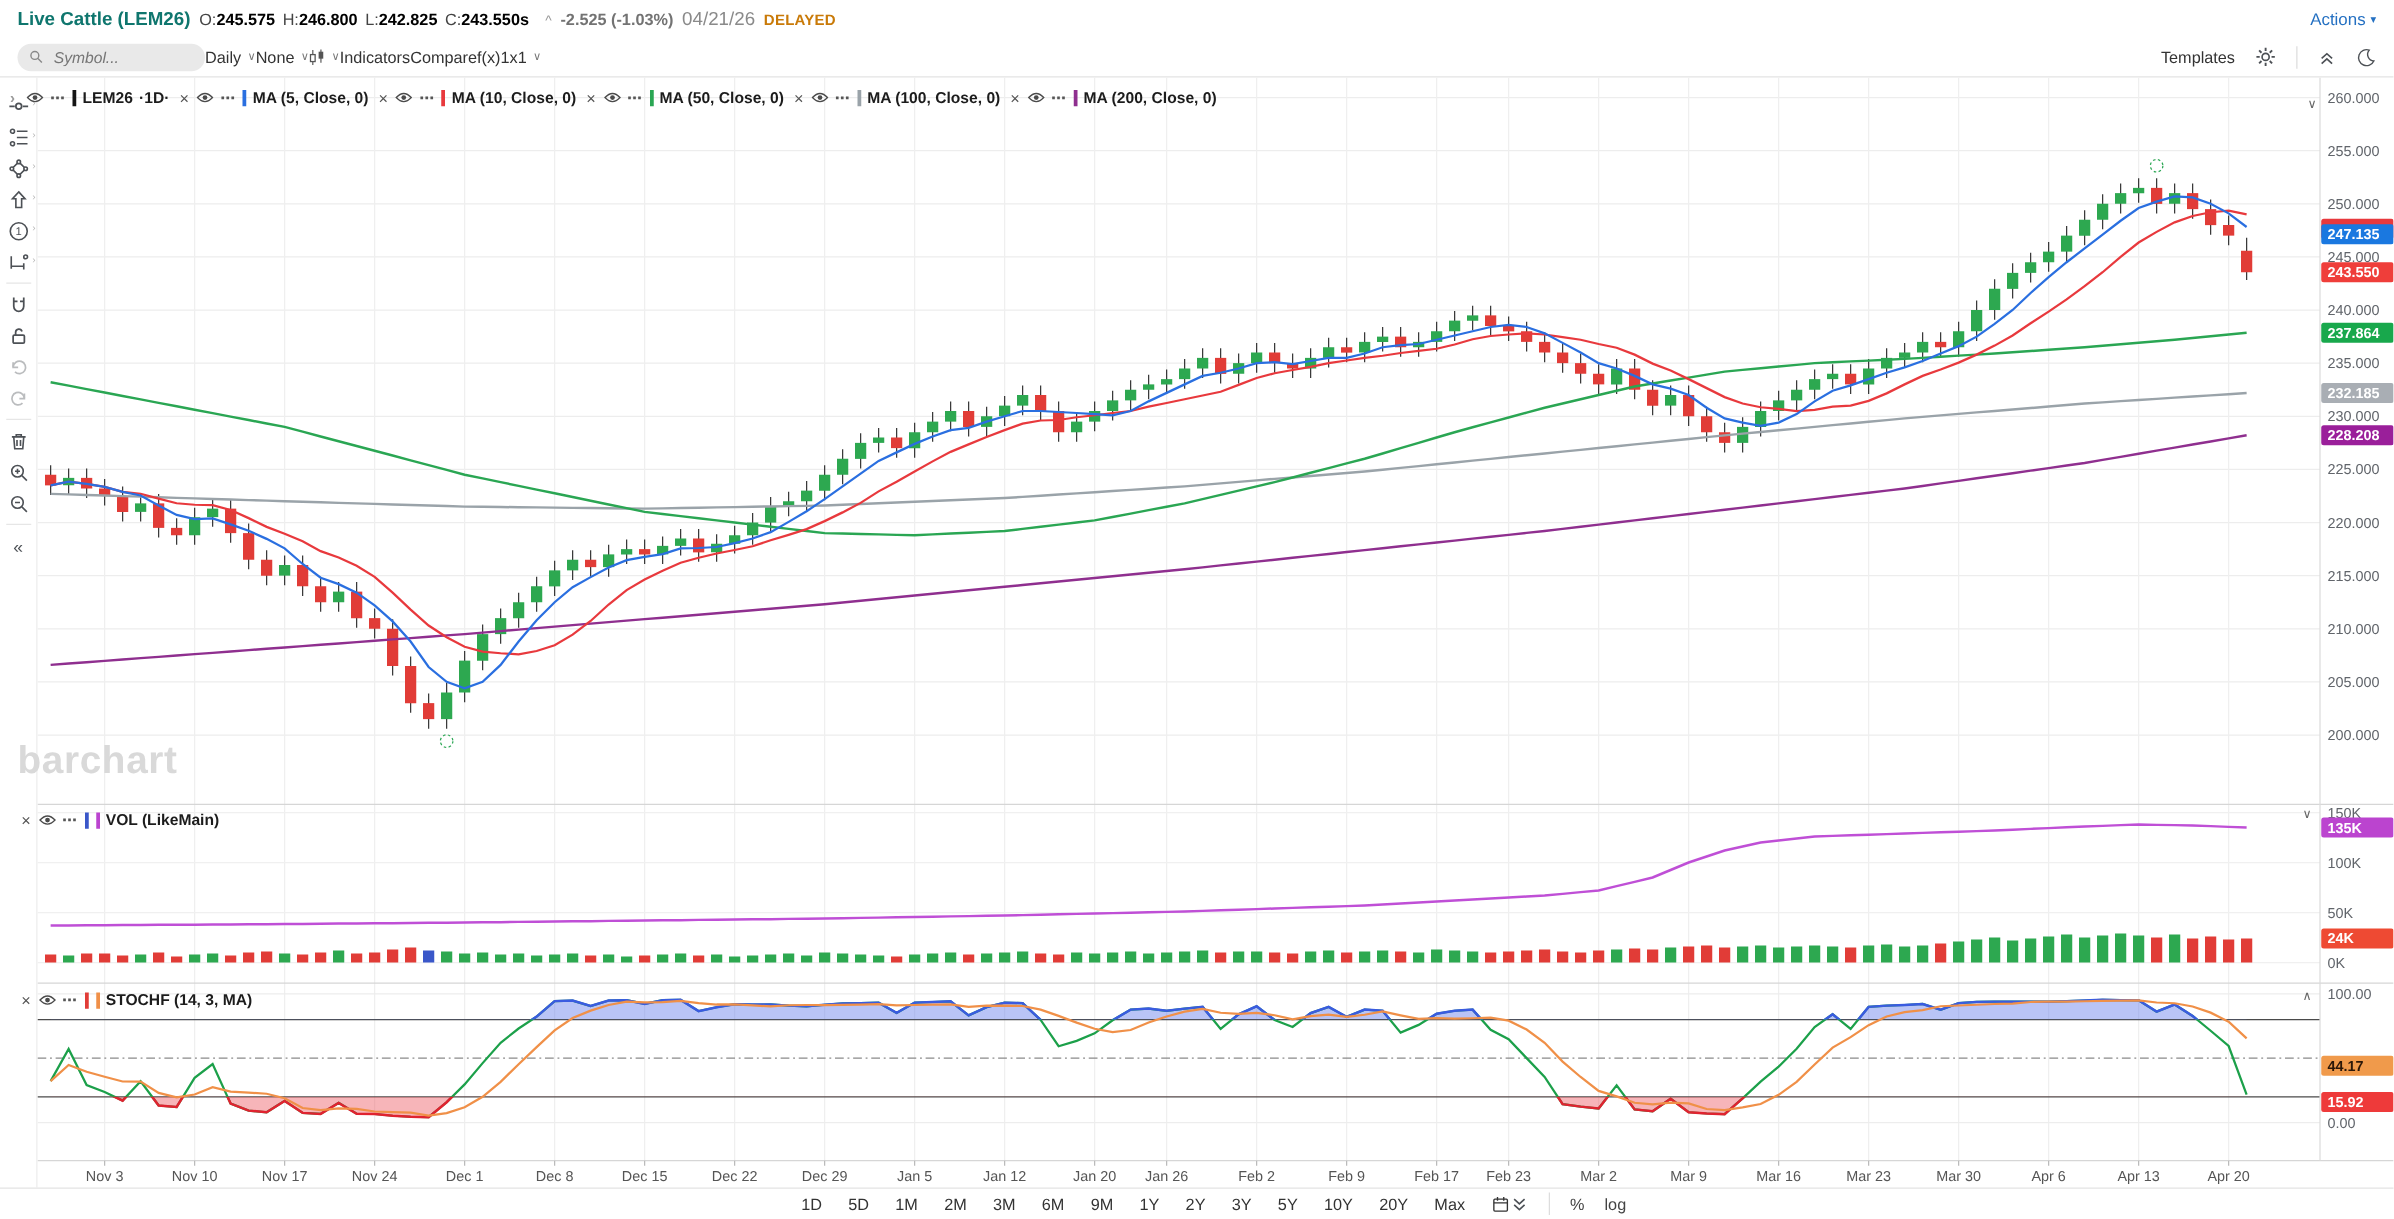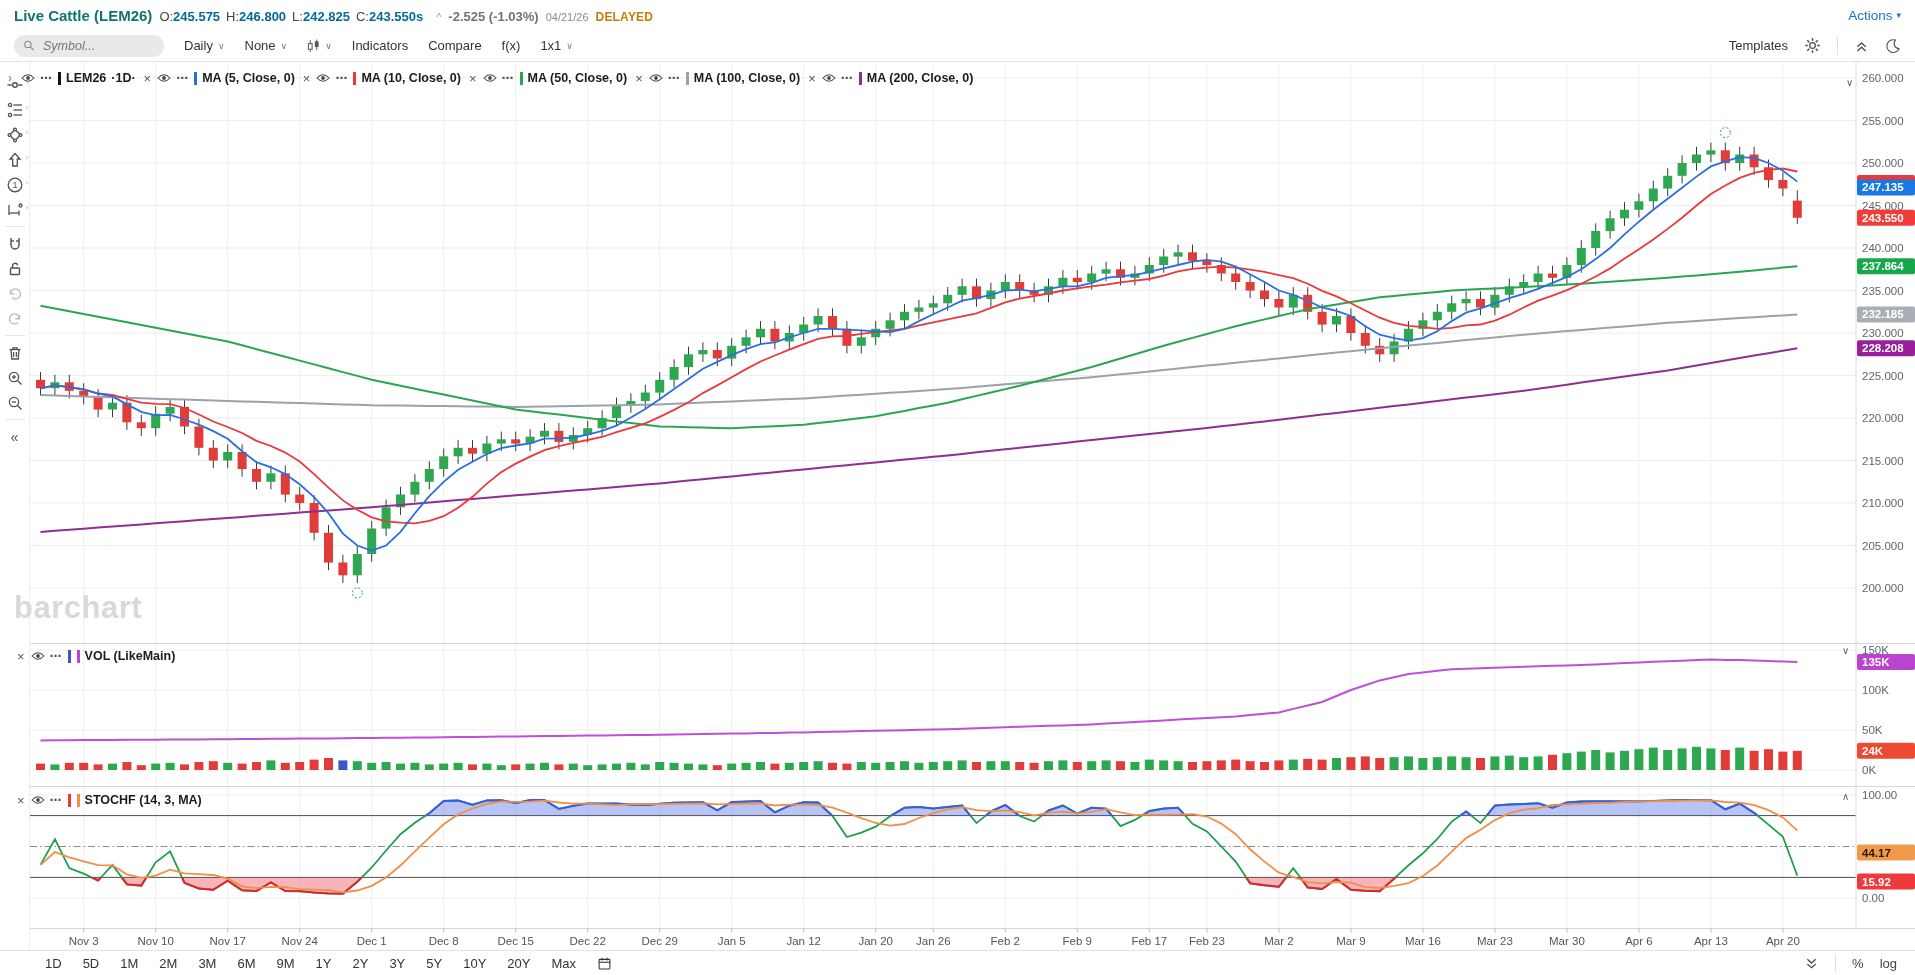--- a/index.html
+++ b/index.html
@@ -3,29 +3,29 @@
 <meta charset="utf-8">
 <style>
   html,body{margin:0;padding:0;background:#fff;font-family:"Liberation Sans","DejaVu Sans",sans-serif;}
   .app{position:relative;width:1915px;height:975px;overflow:hidden;background:#fff;color:#222;}
   
   .header{position:absolute;left:0;top:0;width:100%;height:30px;display:flex;align-items:center;justify-content:space-between;box-sizing:border-box;padding:0 14px;}
   .hleft{display:flex;align-items:baseline;gap:7px;white-space:nowrap;}
   .sym{font-size:15px;font-weight:700;color:#0f766e;}
   .ohlc{font-size:13px;color:#333;}
   .ohlc .lab{color:#444;font-weight:400;}
-  .ohlc .val{font-weight:700;color:#0369a1;margin-right:6px;}
+  .ohlc .val{font-weight:700;color:#000000;margin-right:6px;}
   .caret{color:#999;font-size:11px;}
   .chg{color:#737373;font-weight:700;font-size:13px;}
-  .hdate{color:#8a8a8a;font-size:11px;}
+  .hdate{color:#8a8a8a;font-size:15px;}
   .delayed{color:#c97a08;font-size:12px;font-weight:600;letter-spacing:.2px;}
   .actions{color:#2470c2;font-size:13.5px;cursor:pointer;display:flex;align-items:center;gap:4px;}
   
   .toolbar{position:absolute;left:0;top:30px;width:100%;height:32px;border-bottom:1px solid #e3e3e3;display:flex;align-items:center;justify-content:space-between;box-sizing:border-box;padding:0 14px;}
-  .tleft{display:flex;align-items:center;gap:20px;}
+  .tleft{display:flex;align-items:center;}
   .search{display:flex;align-items:center;gap:6px;background:#e9e9e9;border-radius:12px;height:22px;width:150px;padding:0 9px;box-sizing:border-box;}
   .search input{border:0;background:transparent;outline:none;font-style:italic;font-size:12.5px;color:#666;width:110px;font-family:inherit;}
   .tbtn{font-size:13px;color:#333;display:flex;align-items:center;gap:5px;cursor:pointer;}
   .cdn{font-size:9px;color:#777;}
   .tright{display:flex;align-items:center;gap:16px;}
   .vdiv{width:1px;height:18px;background:#ddd;}
   
   .stage{position:absolute;left:0;top:62px;width:1915px;height:888px;}
   .sidebar{position:absolute;left:0;top:0;width:30px;height:888px;border-right:1px solid #ededed;display:flex;flex-direction:column;align-items:center;padding-top:10px;box-sizing:border-box;}
   .tool{position:relative;width:26px;height:25px;display:flex;align-items:center;justify-content:center;cursor:pointer;color:#4d5156;}
@@ -37,21 +37,21 @@
   
   .legend{position:absolute;display:flex;align-items:center;gap:7px;height:20px;font-size:12.5px;font-weight:600;color:#1c1c1c;z-index:5;white-space:nowrap;}
   .legend .xi{color:#555;font-size:13px;font-weight:400;cursor:pointer;padding:0 1px;}
   .legend .dots{color:#555;font-size:12px;letter-spacing:1px;cursor:pointer;}
   .legend .cbar{width:3px;height:13px;display:inline-block;}
   .legend .cbar2{width:3px;height:13px;display:inline-block;margin-left:1px;}
   .legend .expander{color:#999;font-size:12px;margin-right:2px;}
   .lgroup{display:flex;align-items:center;gap:5px;}
   .watermark{position:absolute;font-size:31px;font-weight:700;color:#d9d9d9;letter-spacing:.5px;z-index:4;}
   
-  .footer{position:absolute;left:0;top:950px;width:100%;height:25px;border-top:1px solid #e3e3e3;display:flex;align-items:center;justify-content:space-between;box-sizing:border-box;padding:0 18px 0 45px;}
+  .footer{position:absolute;left:0;top:950px;width:100%;height:25px;border-top:1px solid #e3e3e3;display:flex;align-items:center;justify-content:center;box-sizing:border-box;padding:0 18px 0 45px;}
   .periods{display:flex;align-items:center;gap:21px;font-size:13px;color:#333;}
   .periods span{cursor:pointer;}
   .fright{display:flex;align-items:center;gap:16px;font-size:13px;color:#444;}
 </style>
 </head>
 <body>
 
 <div class="app">
 
   <div class="header">

